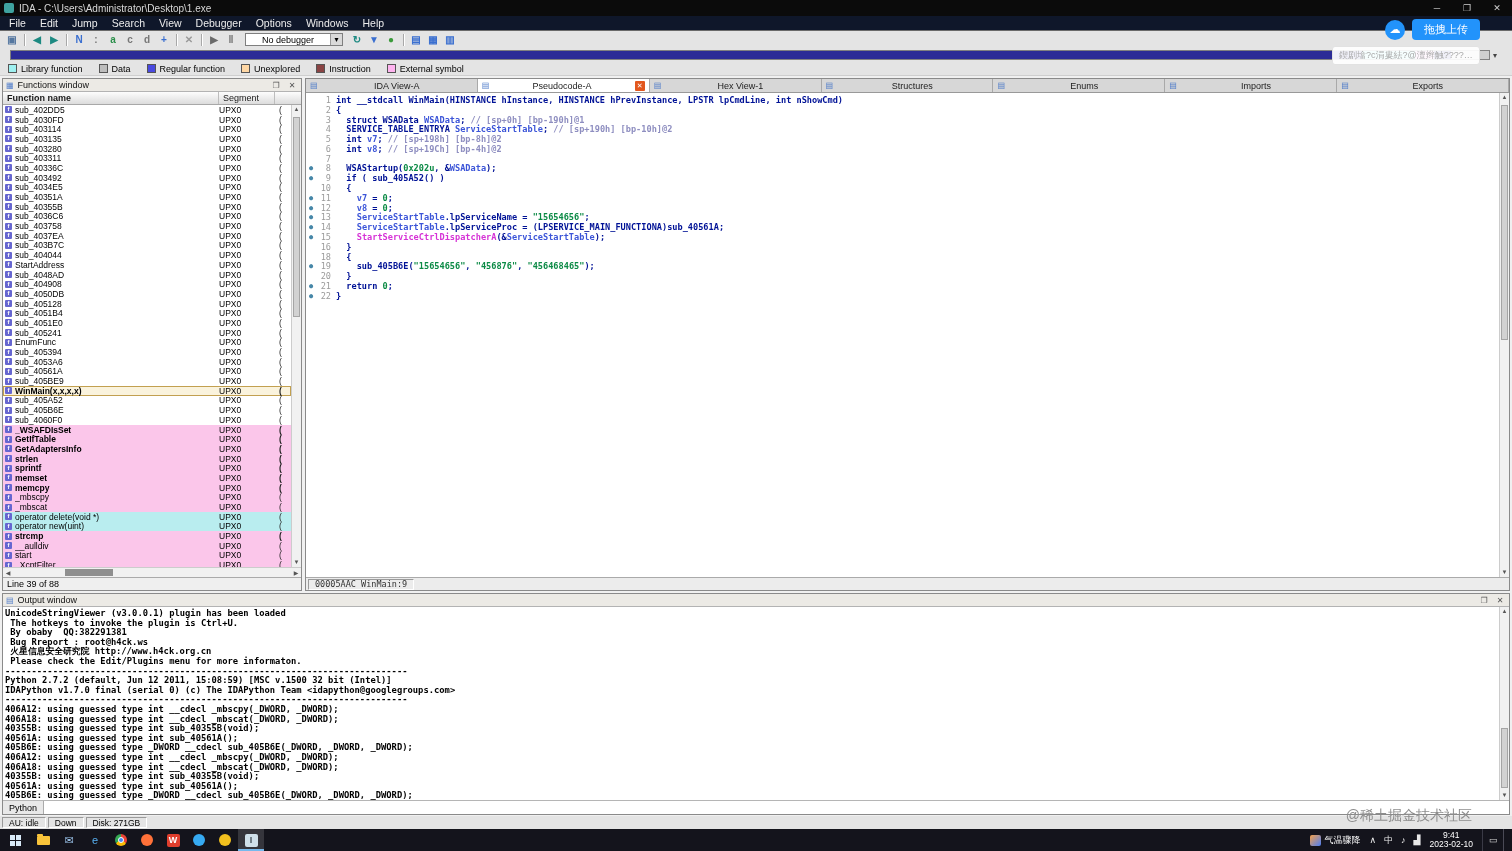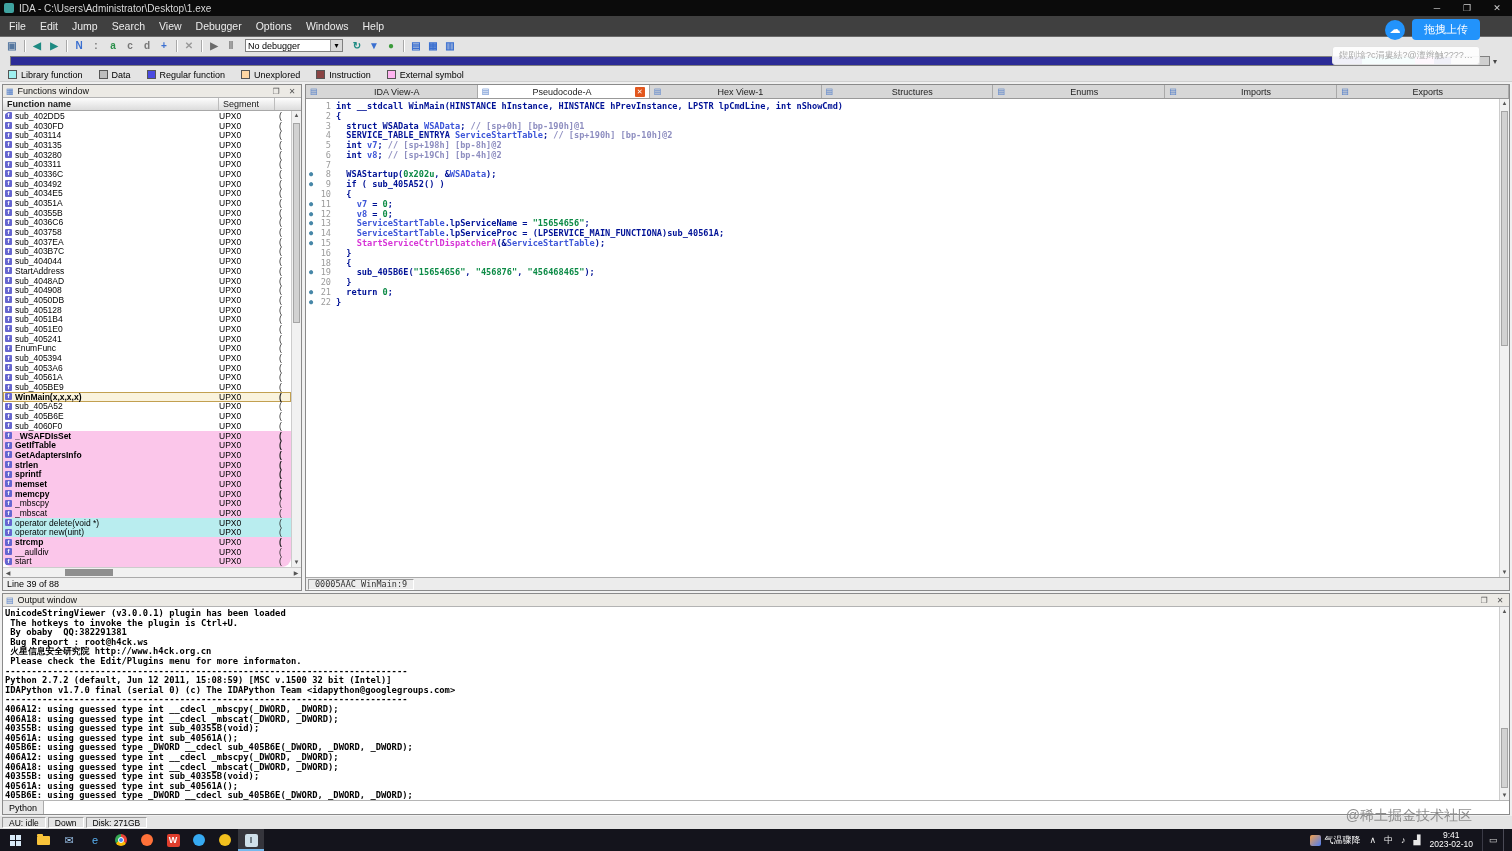--- a/index.html
+++ b/index.html
@@ -7,28 +7,28 @@
   body { font-family:"Liberation Sans",sans-serif; background:#f0f0f0; position:relative; font-size:10px; color:#000; }
   .app { display:flex; flex-direction:column; height:100%; }
 
   
   .titlebar { height:16px; background:#0b0b0b; color:#d8d8d8; display:flex; align-items:center; font-size:10px; flex:none; }
   .app-icon { width:10px; height:10px; background:#3fa3a0; margin:0 5px 0 4px; border-radius:2px; flex:none; }
   .win-controls { margin-left:auto; display:flex; height:100%; }
   .win-btn { width:30px; text-align:center; font-size:9px; color:#cfcfcf; line-height:16px; }
 
   
-  .menubar { height:20px; background:#404040; display:flex; align-items:center; font-size:10.5px; color:#ececec; padding-left:2px; flex:none;text-align:right; }
+  .menubar { height:14px; background:#0f172a; display:flex; align-items:center; font-size:10.5px; color:#ececec; padding-left:2px; flex:none;text-align:right; }
   .mi { padding:0 7px; }
 
   
   .toolbar { height:18px; background:#e4e4e4; border-top:1px solid #6a6a6a; display:flex; align-items:center; padding:0 4px; gap:1px; flex:none; }
   .tbi { width:16px; height:14px; display:flex; align-items:center; justify-content:center; font-size:10px; font-weight:700; }
   .tbsep { width:1px; height:12px; background:#a8a8a8; margin:0 3px; box-shadow:1px 0 0 #fff; }
-  .combo { width:98px; height:13px; background:#fff; border:1px solid #7f7f7f; font-size:9px; display:flex; align-items:center; padding-left:2px; position:relative; margin:0 5px; }
+  .combo { width:98px; height:13px; background:#fff; border:1px solid #7f7f7f; font-size:9px; display:flex; align-items:center; padding-left:16px; position:relative; margin:0 5px; }
   .combo:after { content:"▾"; position:absolute; right:0; top:0; font-size:8px; background:#d9d9d9; width:11px; text-align:center; height:100%; border-left:1px solid #999; line-height:12px; }
 
   
   .navrow { height:14px; background:#e4e4e4; display:flex; align-items:center; padding:0 12px 0 10px; flex:none; }
   .navband { flex:1; height:10px; border:1px solid #808080; display:flex; overflow:hidden; }
   .navseg { height:100%; flex:none; }
   .nav-drop { width:10px; text-align:center; font-size:8px; color:#444; }
 
   
   .legend { height:14px; background:#e4e4e4; display:flex; align-items:center; gap:16px; padding-left:8px; font-size:9px; flex:none; border-bottom:1px solid #cfcfcf; }
@@ -42,21 +42,21 @@
   .cap-icon { color:#4a78c8; font-size:8px; }
   .cap-spacer { flex:1; }
   .cap-btn { width:12px; text-align:center; color:#555; font-size:8px; }
 
   
   .fnpanel { width:300px; flex:none; }
   .colhdr { height:13px; display:flex; font-size:9px; background:linear-gradient(#fdfdfd,#dcdcdc); border-bottom:1px solid #a8a8a8; color:#1a1a1a; flex:none; }
   .colcell { padding:0 4px; border-right:1px solid #bdbdbd; display:flex; align-items:center; overflow:hidden; white-space:nowrap; }
   .colname { flex:1;font-weight:bold; } .colseg { width:56px; flex:none; } .colblank { width:26px; flex:none; border-right:none; }
   .fnbody { flex:1; display:flex; min-height:0; }
-  .fnrows { flex:1; overflow:hidden;border-radius:9px; }
+  .fnrows { flex:1; overflow:hidden; }
   .fr { height:9.7px; display:flex; align-items:center; font-size:8.5px; white-space:nowrap; }
   .fr.l { background:#fbc6ea; }
   .fr.o { background:#b9edef; }
   .fr.s { background:#faf3dd; box-shadow:inset 0 0 0 1px #c2a050; font-weight:700; }
   .fr.b { font-weight:700; }
   .ficon { width:7px; height:7px; background:#6666d0; color:#fff; font-size:6px; line-height:7px; text-align:center; margin:0 3px 0 2px; flex:none; font-weight:700; border-radius:1px; }
   .fname { flex:1; overflow:hidden; }
   .fseg { width:60px; flex:none; font-weight:400; }
   .fext { width:12px; flex:none; color:#222; }
   .vscroll { width:10px; background:#f1f1f1; border-left:1px solid #ccc; position:relative; flex:none; }

